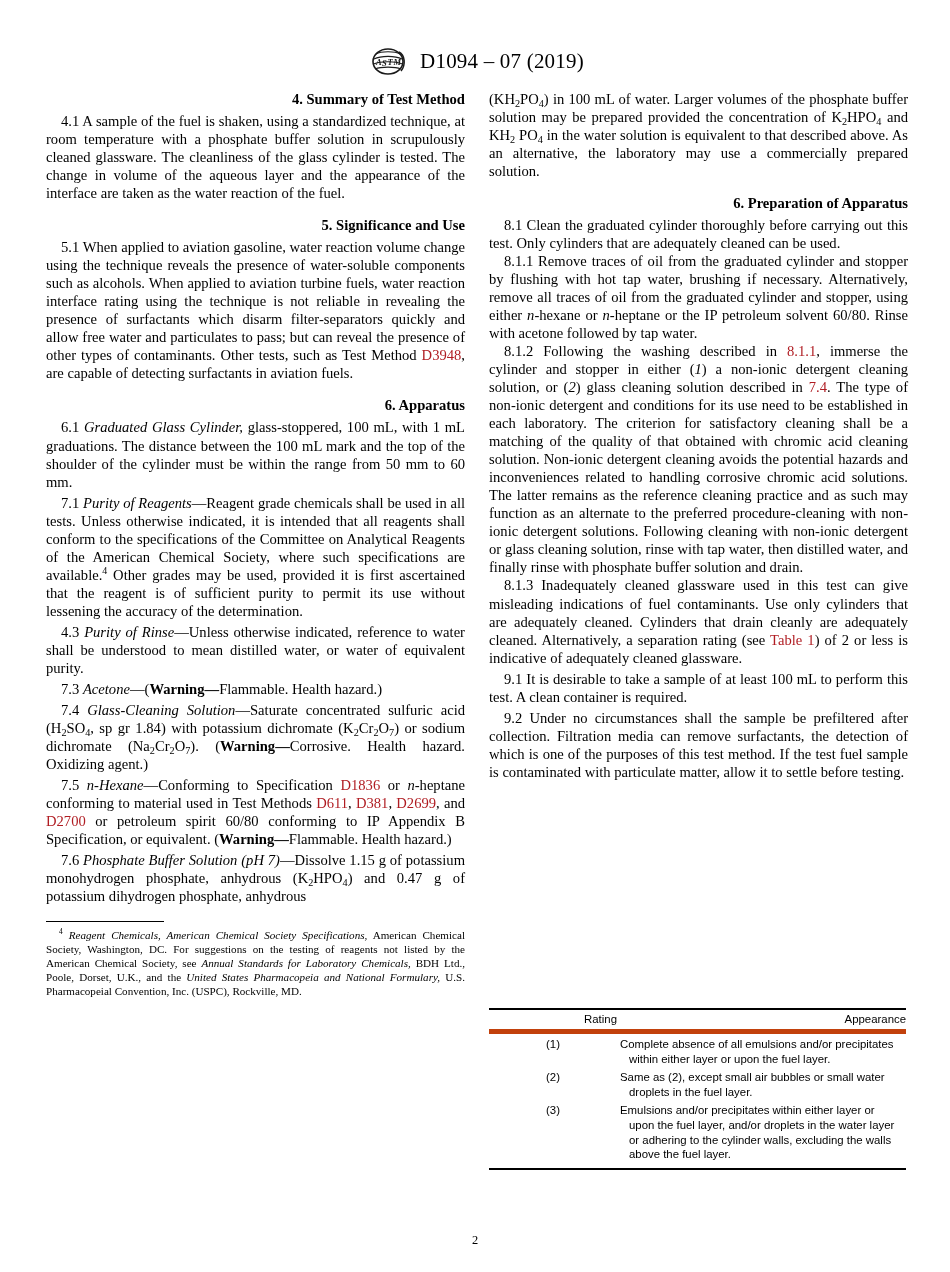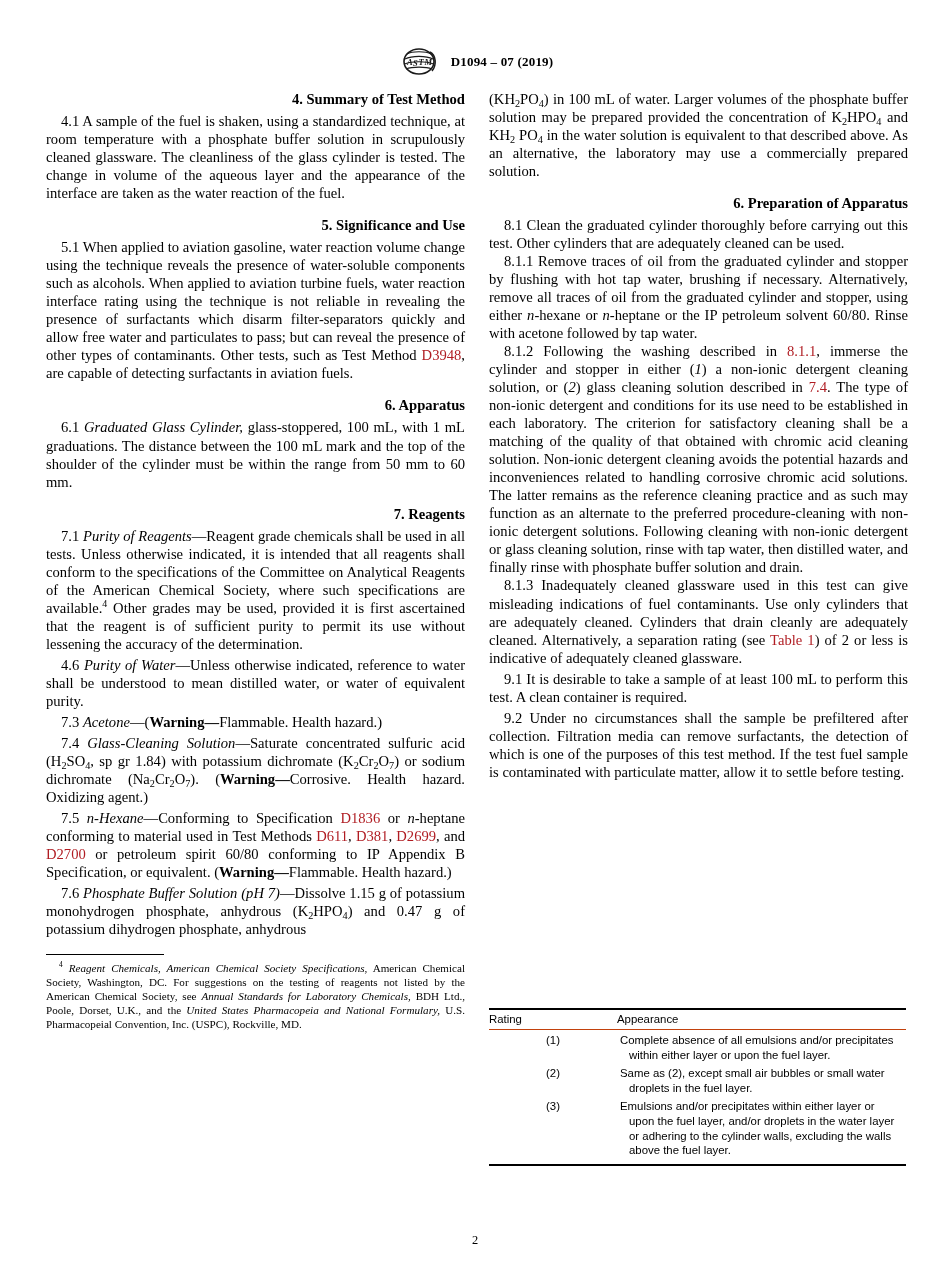--- a/index.html
+++ b/index.html
@@ -27,22 +27,22 @@
     align-items: center;
     justify-content: center;
     gap: 10px;
   }
   .astm-logo {
     width: 44px;
     height: 27px;
     display: block;
   }
   .doc-title {
-    font-size: 13px;
-    font-weight: bold;
+    font-size: 21px;
+    font-weight: normal;
     letter-spacing: 0.2px;
     white-space: nowrap;
   }
 
   
   .columns {
     position: absolute;
     top: 90px;
     left: 46px;
     width: 862px;
@@ -119,22 +119,22 @@
   }
   table.sep-table {
     width: 100%;
     border-collapse: collapse;
     font-size: 11.4px;
   }
   table.sep-table thead th {
     font-weight: normal;
     padding: 3px 0 4px 0;
     border-top: 2px solid #000;
-    border-bottom: 1px solid #c2410c;
-    text-align: left;
+    border-bottom: 5px solid #c2410c;
+    text-align: right;
   }
   table.sep-table thead th.c-rating { width: 128px; }
   table.sep-table tbody td {
     vertical-align: top;
     padding: 1px 0 1px 0;
     line-height: 1.28;
   }
   table.sep-table tbody td.c-rating {
     text-align: center;
     width: 128px;
@@ -195,25 +195,24 @@
 
     <div class="sect-head">4.  Summary of Test Method</div>
     <p class="para"><span>4.1</span> <span>A sample of the fuel is shaken, using a standardized technique, at room temperature with a phosphate buffer solution in scrupulously cleaned glassware. The cleanliness of the glass cylinder is tested. The change in volume of the aqueous layer and the appearance of the interface are taken as the water reaction of the fuel.</span></p>
 
     <div class="sect-head">5.  Significance and Use</div>
     <p class="para"><span>5.1</span> <span>When applied to aviation gasoline, water reaction volume change using the technique reveals the presence of water-soluble components such as alcohols. When applied to aviation turbine fuels, water reaction interface rating using the technique is not reliable in revealing the presence of surfactants which disarm filter-separators quickly and allow free water and particulates to pass; but can reveal the presence of other types of contaminants. Other tests, such as Test Method</span> <span class="ref">D3948</span><span>, are capable of detecting surfactants in aviation fuels.</span></p>
 
     <div class="sect-head">6.  Apparatus</div>
     <p class="para"><span>6.1</span> <i>Graduated Glass Cylinder,</i> <span>glass-stoppered, 100 mL, with 1 mL graduations. The distance between the 100 mL mark and the top of the shoulder of the cylinder must be within the range from 50 mm to 60 mm.</span></p>
 
-    <div class="sect-head">7.  Reagents</div>
 
     <p class="para"><span>7.1</span> <i>Purity of Reagents</i><span>—Reagent grade chemicals shall be used in all tests. Unless otherwise indicated, it is intended that all reagents shall conform to the specifications of the Committee on Analytical Reagents of the American Chemical Society, where such specifications are available.</span><span class="sup">4</span><span> Other grades may be used, provided it is first ascertained that the reagent is of sufficient purity to permit its use without lessening the accuracy of the determination.</span></p>
 
-    <p class="para"><span>4.6</span> <i>Purity of Water</i><span>—Unless otherwise indicated, reference to water shall be understood to mean distilled water, or water of equivalent purity.</span></p>
+    <p class="para"><span>4.3</span> <i>Purity of Rinse</i><span>—Unless otherwise indicated, reference to water shall be understood to mean distilled water, or water of equivalent purity.</span></p>
 
     <p class="para"><span>7.3</span> <i>Acetone</i><span>—(</span><b>Warning—</b><span>Flammable. Health hazard.)</span></p>
 
     <p class="para"><span>7.4</span> <i>Glass-Cleaning Solution</i><span>—Saturate concentrated sulfuric acid (H</span><span class="sub">2</span><span>SO</span><span class="sub">4</span><span>, sp gr 1.84) with potassium dichromate (K</span><span class="sub">2</span><span>Cr</span><span class="sub">2</span><span>O</span><span class="sub">7</span><span>) or sodium dichromate (Na</span><span class="sub">2</span><span>Cr</span><span class="sub">2</span><span>O</span><span class="sub">7</span><span>). (</span><b>Warning—</b><span>Corrosive. Health hazard. Oxidizing agent.)</span></p>
 
     <p class="para"><span>7.5</span> <i>n-Hexane</i><span>—Conforming to Specification</span> <span class="ref">D1836</span><span> or </span><i>n</i><span>-heptane conforming to material used in Test Methods </span><span class="ref">D611</span><span>, </span><span class="ref">D381</span><span>, </span><span class="ref">D2699</span><span>, and </span><span class="ref">D2700</span><span> or petroleum spirit 60/80 conforming to IP Appendix B Specification, or equivalent. (</span><b>Warning—</b><span>Flammable. Health hazard.)</span></p>
 
     <p class="para tight"><span>7.6</span> <i>Phosphate Buffer Solution (pH 7)</i><span>—Dissolve 1.15 g of potassium monohydrogen phosphate, anhydrous (K</span><span class="sub">2</span><span>HPO</span><span class="sub">4</span><span>) and 0.47 g of potassium dihydrogen phosphate, anhydrous</span></p>
 
     <div class="footnote-wrap">
@@ -221,21 +220,21 @@
       <p class="footnote"><span class="sup">4</span> <i>Reagent Chemicals, American Chemical Society Specifications</i><span>, American Chemical Society, Washington, DC. For suggestions on the testing of reagents not listed by the American Chemical Society, see </span><i>Annual Standards for Laboratory Chemicals,</i><span> BDH Ltd., Poole, Dorset, U.K., and the </span><i>United States Pharmacopeia and National Formulary,</i><span> U.S. Pharmacopeial Convention, Inc. (USPC), Rockville, MD.</span></p>
     </div>
   </div>
 
   <div class="col">
 
     <p class="para cont"><span>(KH</span><span class="sub">2</span><span>PO</span><span class="sub">4</span><span>) in 100 mL of water. Larger volumes of the phosphate buffer solution may be prepared provided the concentration of K</span><span class="sub">2</span><span>HPO</span><span class="sub">4</span><span> and KH</span><span class="sub">2</span><span> PO</span><span class="sub">4</span><span> in the water solution is equivalent to that described above. As an alternative, the laboratory may use a commercially prepared solution.</span></p>
 
     <div class="sect-head">6.  Preparation of Apparatus</div>
 
-    <p class="para tight"><span>8.1</span> <span>Clean the graduated cylinder thoroughly before carrying out this test. Other cylinders that are adequately cleaned can be used.</span></p>
+    <p class="para tight"><span>8.1</span> <span>Clean the graduated cylinder thoroughly before carrying out this test. Only cylinders that are adequately cleaned can be used.</span></p>
 
     <p class="para tight"><span>8.1.1</span> <span>Remove traces of oil from the graduated cylinder and stopper by flushing with hot tap water, brushing if necessary. Alternatively, remove all traces of oil from the graduated cylinder and stopper, using either </span><i>n</i><span>-hexane or </span><i>n</i><span>-heptane or the IP petroleum solvent 60/80. Rinse with acetone followed by tap water.</span></p>
 
     <p class="para tight"><span>8.1.2</span> <span>Following the washing described in </span><span class="ref">8.1.1</span><span>, immerse the cylinder and stopper in either (</span><i>1</i><span>) a non-ionic detergent cleaning solution, or (</span><i>2</i><span>) glass cleaning solution described in </span><span class="ref">7.4</span><span>. The type of non-ionic detergent and conditions for its use need to be established in each laboratory. The criterion for satisfactory cleaning shall be a matching of the quality of that obtained with chromic acid cleaning solution. Non-ionic detergent cleaning avoids the potential hazards and inconveniences related to handling corrosive chromic acid solutions. The latter remains as the reference cleaning practice and as such may function as an alternate to the preferred procedure-cleaning with non-ionic detergent solutions. Following cleaning with non-ionic detergent or glass cleaning solution, rinse with tap water, then distilled water, and finally rinse with phosphate buffer solution and drain.</span></p>
 
     <p class="para"><span>8.1.3</span> <span>Inadequately cleaned glassware used in this test can give misleading indications of fuel contaminants. Use only cylinders that are adequately cleaned. Cylinders that drain cleanly are adequately cleaned. Alternatively, a separation rating (see </span><span class="ref">Table 1</span><span>) of 2 or less is indicative of adequately cleaned glassware.</span></p>
 
 
     <p class="para"><span>9.1</span> <span>It is desirable to take a sample of at least 100 mL to perform this test. A clean container is required.</span></p>
 

